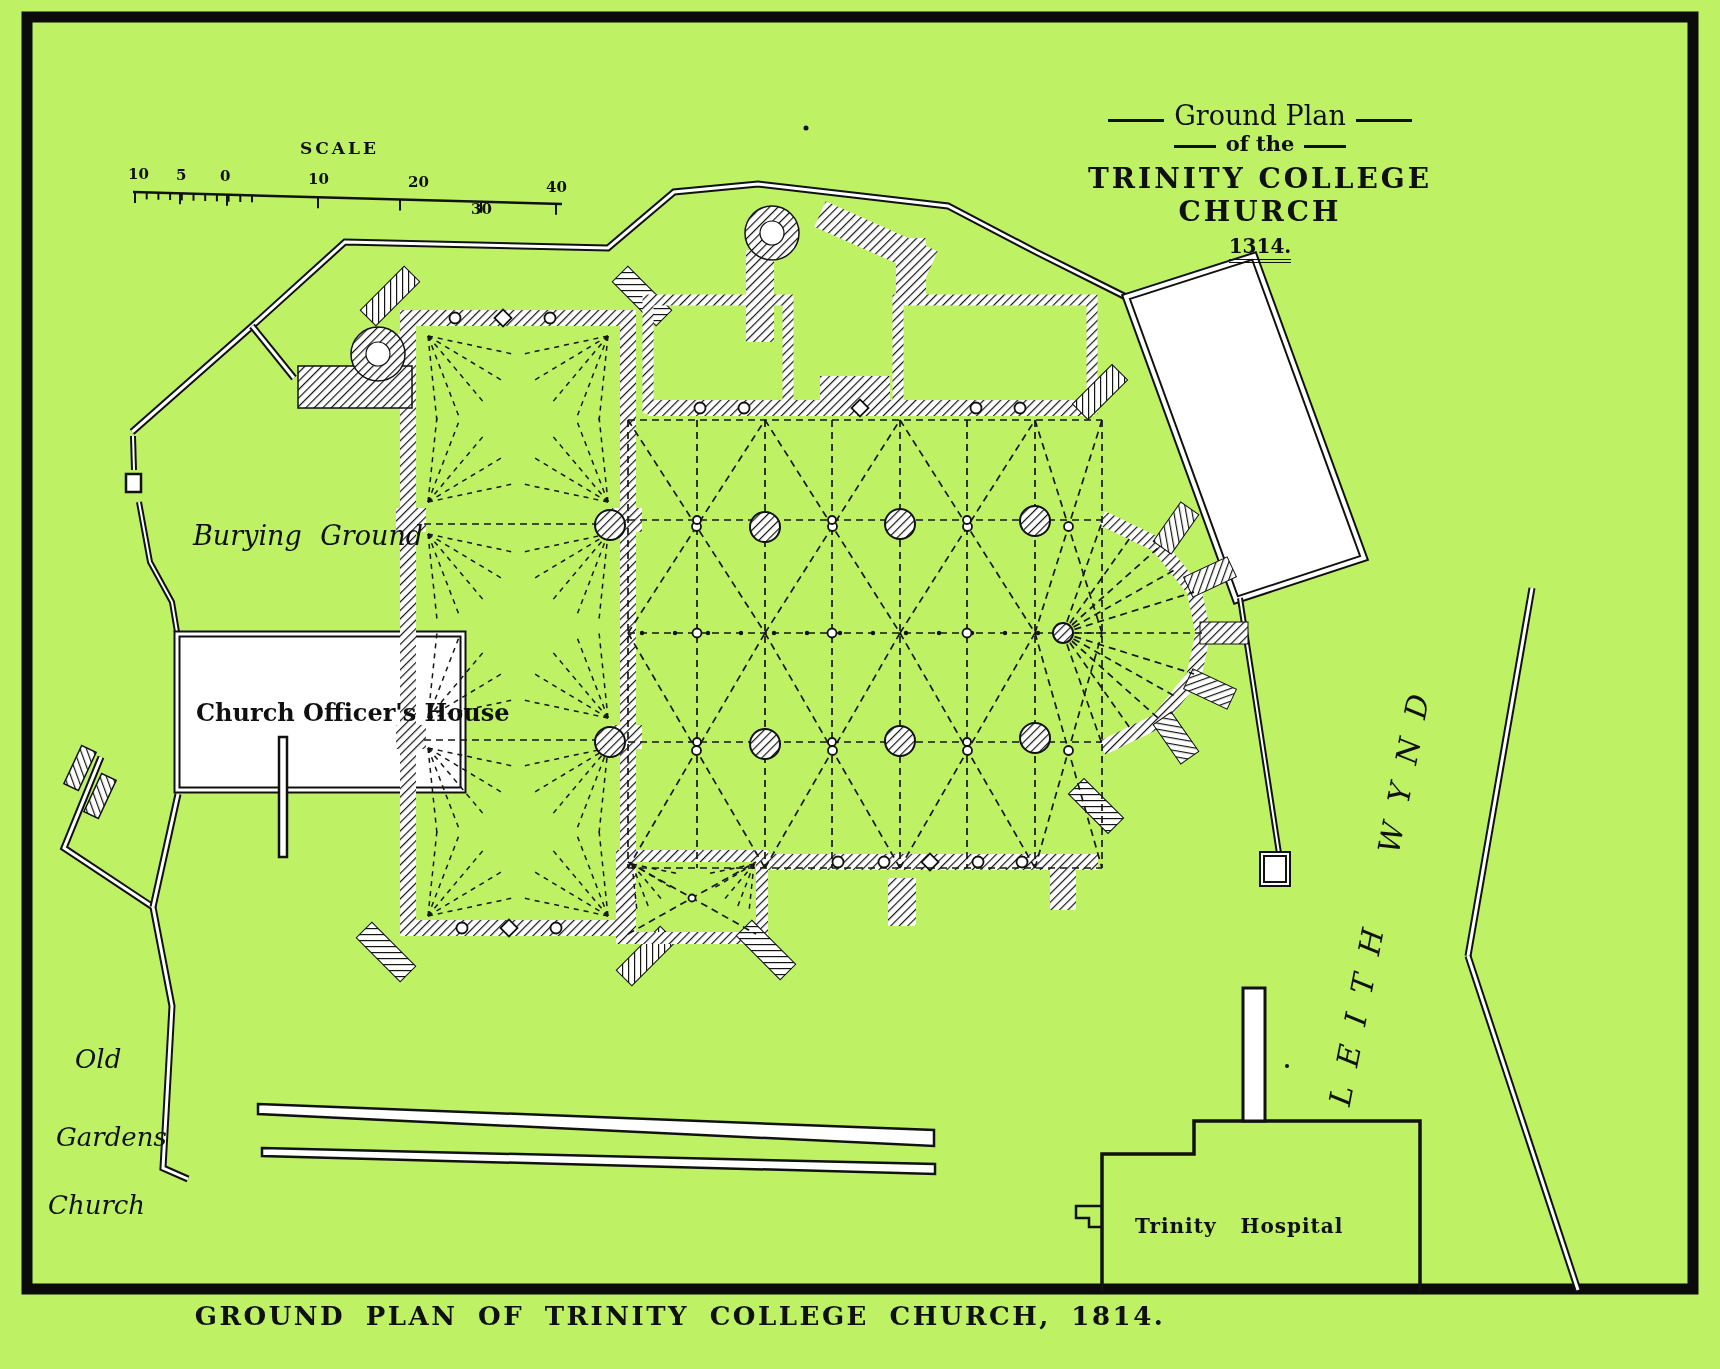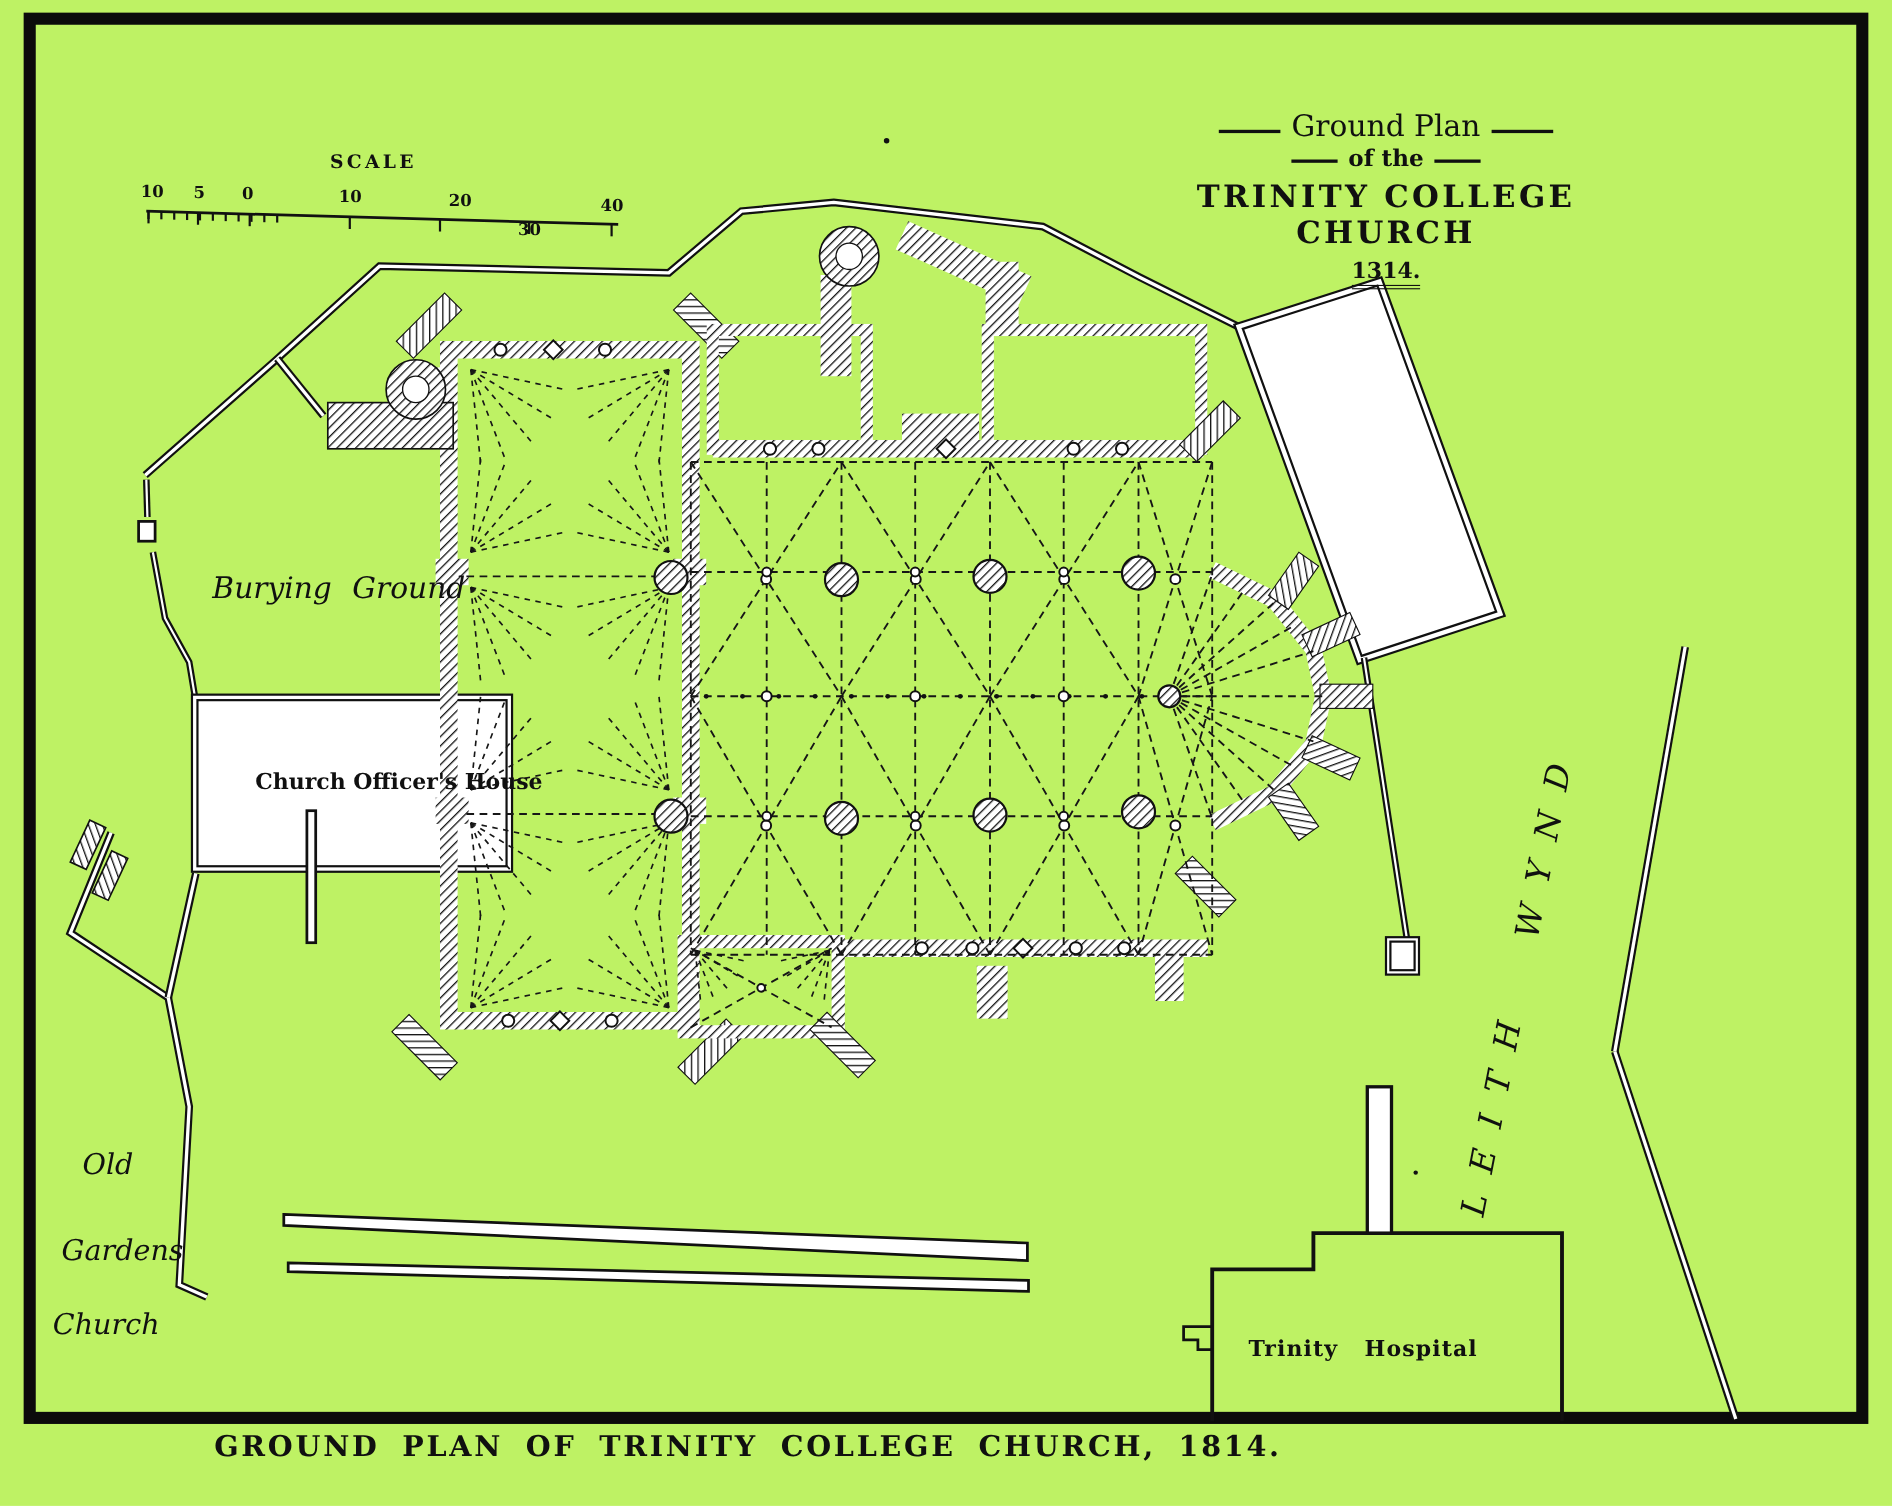--- a/index.html
+++ b/index.html
@@ -359,21 +359,21 @@
 <div class="lbl scale-label" style="left:300px;top:138px;">SCALE</div>
 <div class="lbl scale-num" style="left:128px;top:165px;">10</div>
 <div class="lbl scale-num" style="left:176px;top:166px;">5</div>
 <div class="lbl scale-num" style="left:220px;top:167px;">0</div>
 <div class="lbl scale-num" style="left:308px;top:170px;">10</div>
 <div class="lbl scale-num" style="left:390px;top:173px;margin-left:18px;">20</div>
 <div class="lbl scale-num" style="left:471px;top:176px;margin-top:24px;">30</div>
 <div class="lbl scale-num" style="left:546px;top:178px;">40</div>
 
 <div class="lbl it" style="left:193px;top:520px;font-size:27px;word-spacing:10px;">Burying Ground</div>
-<div class="lbl b" style="left:196px;top:698px;font-size:20px;margin-left:36px;">Church Officer's House</div>
+<div class="lbl b" style="left:196px;top:698px;font-size:24px;">Church Officer's House</div>
 <div class="lbl it" style="left:75px;top:1044px;font-size:26px;text-align:center;">Old</div>
 <div class="lbl it" style="left:56px;top:1122px;font-size:26px;">Gardens</div>
 <div class="lbl it" style="left:48px;top:1190px;font-size:26px;">Church</div>
 <div class="lbl b" style="left:1135px;top:1214px;font-size:20px;word-spacing:16px;letter-spacing:1px;">Trinity Hospital</div>
 <div class="lbl street" style="left:1322px;top:1102px;">LEITH WYND</div>
 
 <div class="caption">GROUND PLAN OF TRINITY COLLEGE CHURCH, 1814.</div>
 
 </div>
 

